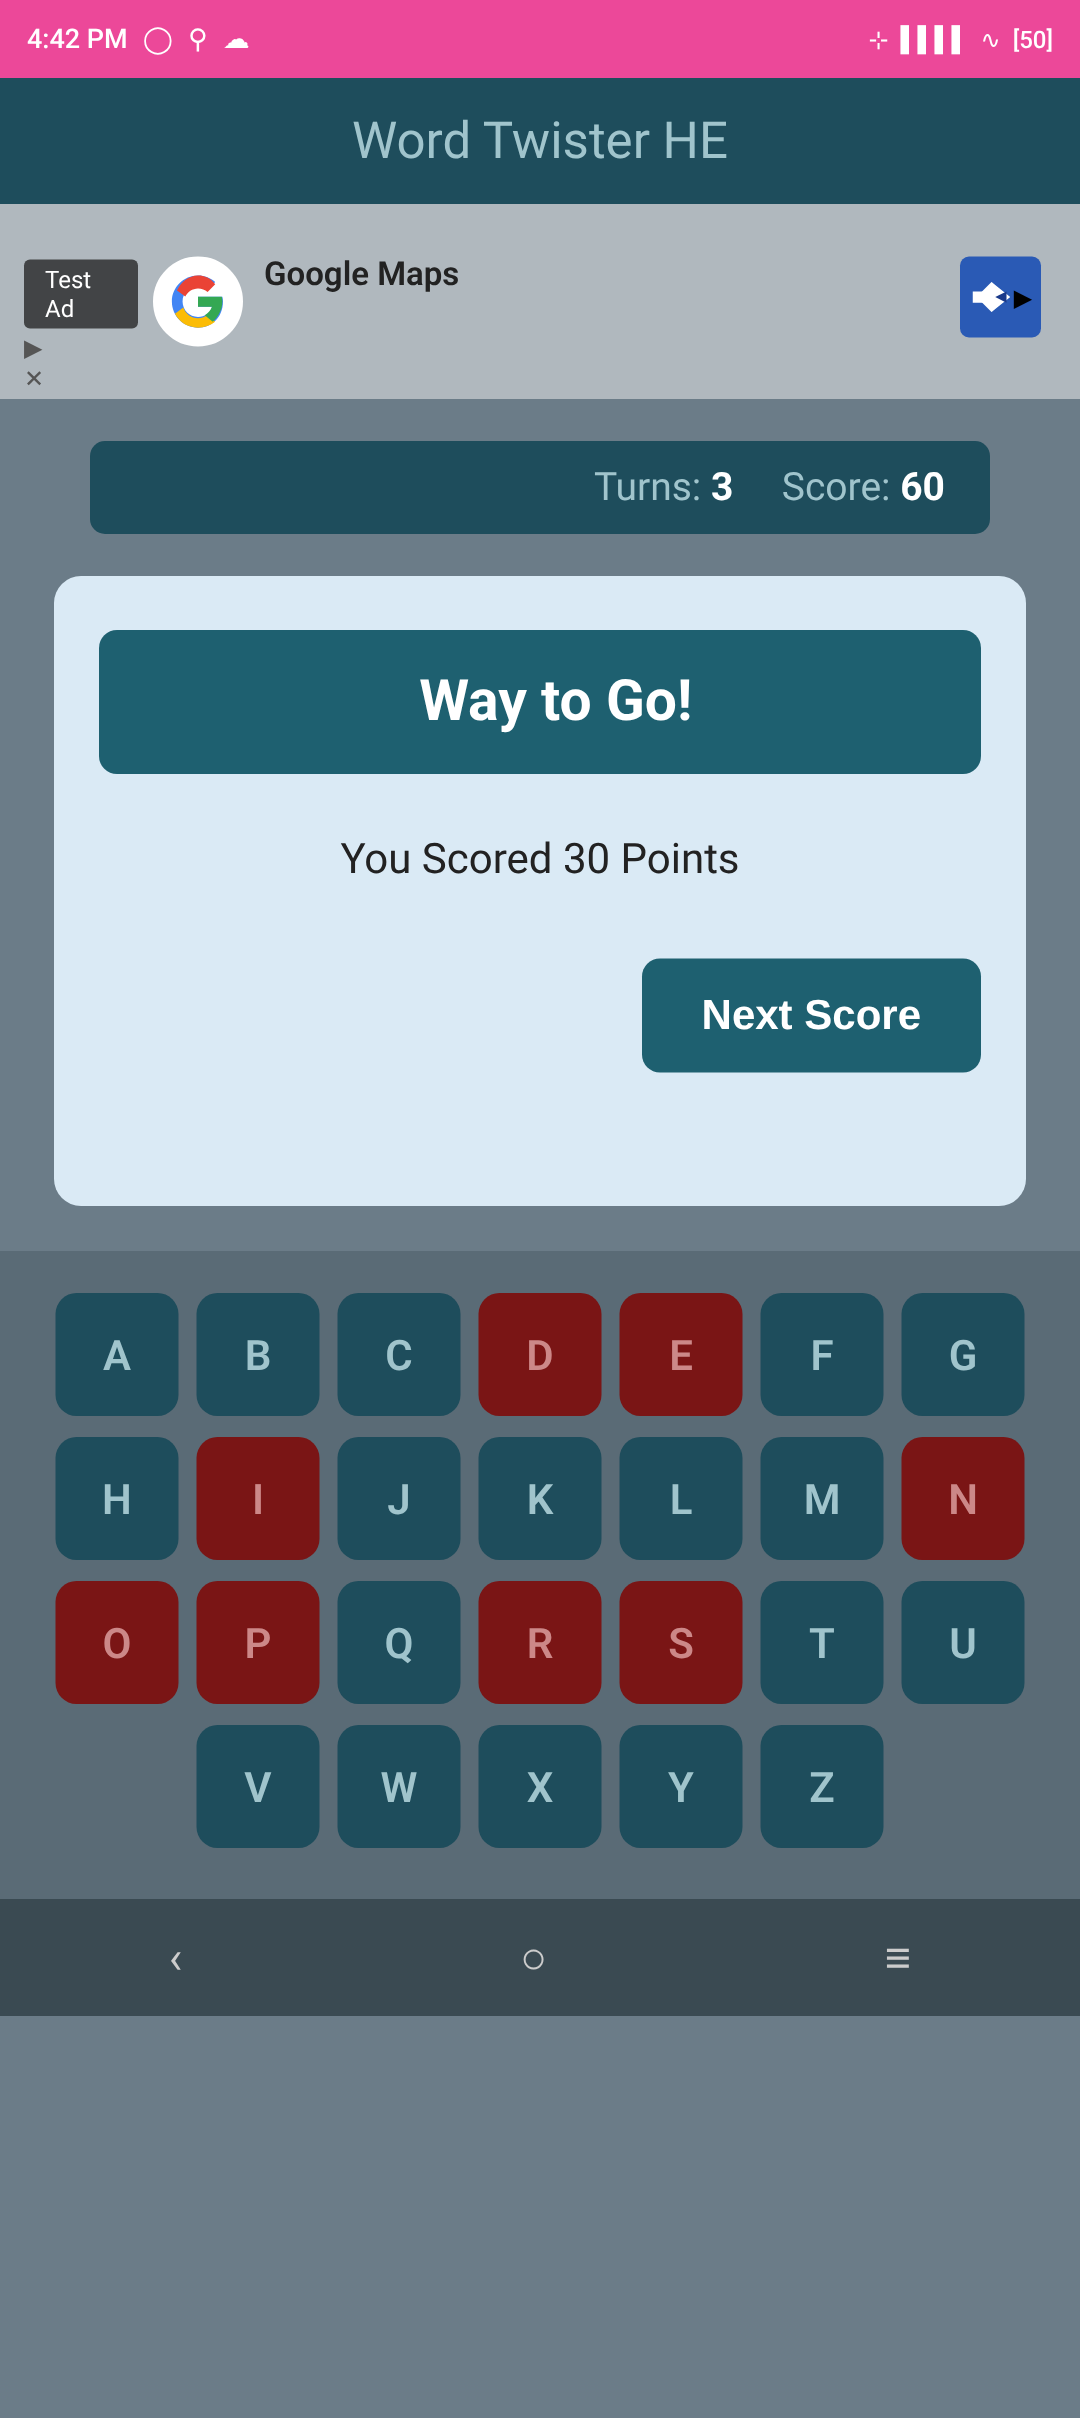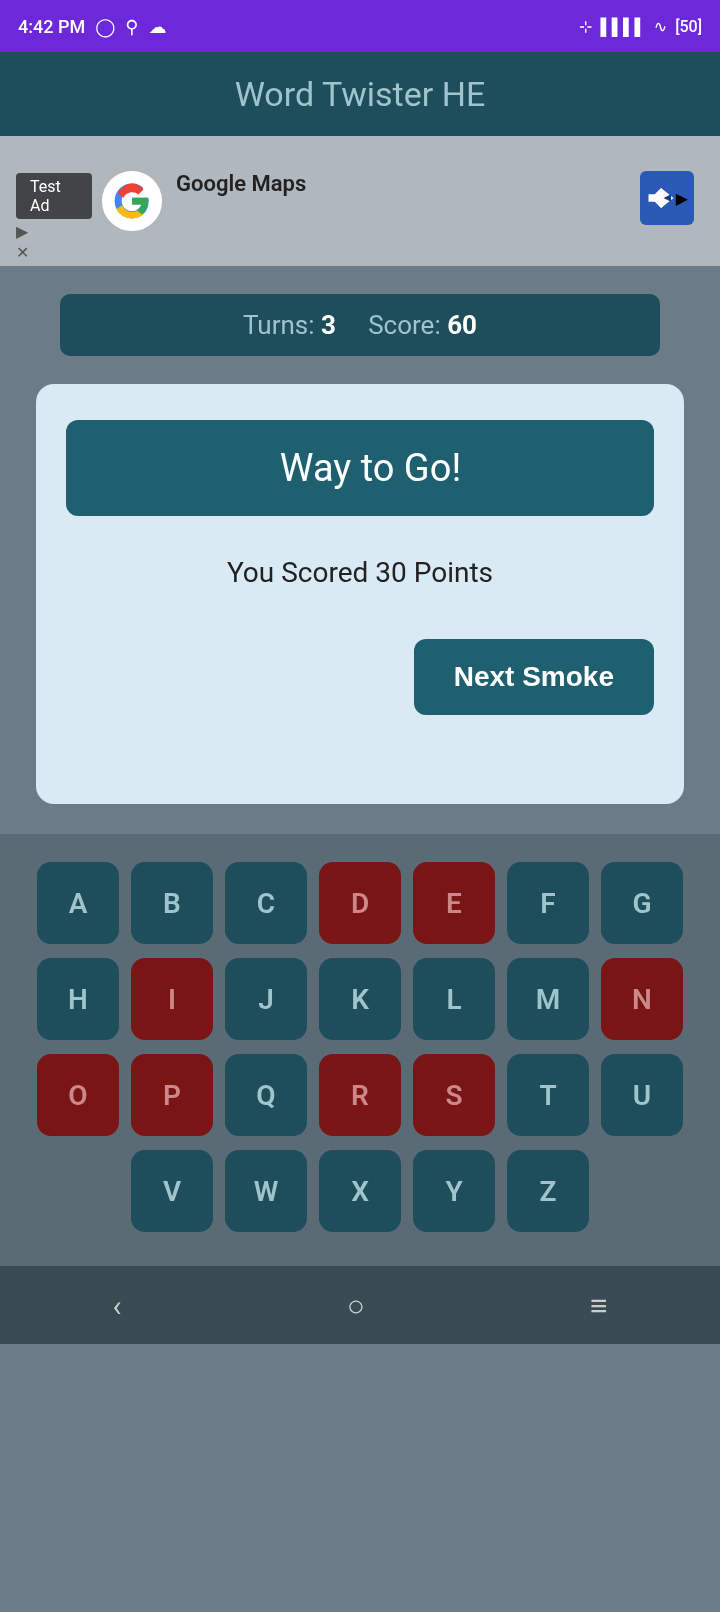--- a/index.html
+++ b/index.html
@@ -11,21 +11,21 @@
       background-color: #6b7c88;
       font-family: 'Roboto', Arial, sans-serif;
       overflow-x: hidden;
       position: relative;
     }
 
     
     .status-bar {
       width: 100%;
       height: 52px;
-      background-color: #6d28d9;
+      background-color: #ec4899;
       display: flex;
       align-items: center;
       justify-content: space-between;
       padding: 0 18px;
       color: white;
       font-size: 18px;
       font-weight: 500;
     }
 
     .status-left {
@@ -138,21 +138,21 @@
       font-size: 16px;
       cursor: pointer;
     }
 
     
     .score-bar {
       background-color: #1e4d5c;
       margin: 28px 60px;
       border-radius: 10px;
       padding: 16px 30px;
-      text-align: center;
+      text-align: right;
     }
 
     .score-text {
       color: #a0c4cc;
       font-size: 26px;
       font-weight: 400;
     }
 
     .score-text strong {
       color: white;
@@ -172,21 +172,21 @@
       background-color: #1e6070;
       border-radius: 12px;
       padding: 26px 20px;
       text-align: center;
       margin-bottom: 40px;
     }
 
     .dialog-title-text {
       color: white;
       font-size: 38px;
-      font-weight: 400;
+      font-weight: 700;
       margin-left: 21px;
     }
 
     .dialog-score-text {
       color: #222;
       font-size: 28px;
       font-weight: 400;
       text-align: center;
       margin-bottom: 50px;
     }
@@ -323,21 +323,21 @@
     <strong>60</strong>
   </span>
 </div>
 
 <div class="dialog">
   <div class="dialog-title-btn">
     <span class="dialog-title-text">Way to Go!</span>
   </div>
   <div class="dialog-score-text">You Scored 30 Points</div>
   <div class="clearfix">
-    <button class="next-word-btn">Next Smoke</button>
+    <button class="next-word-btn">Next Score</button>
   </div>
 </div>
 
 <div class="keyboard" id="keyboard-container">
 <div class="key-row">
       <div class="key">A</div>
       <div class="key">B</div>
       <div class="key">C</div>
       <div class="key used">D</div>
       <div class="key used">E</div>

